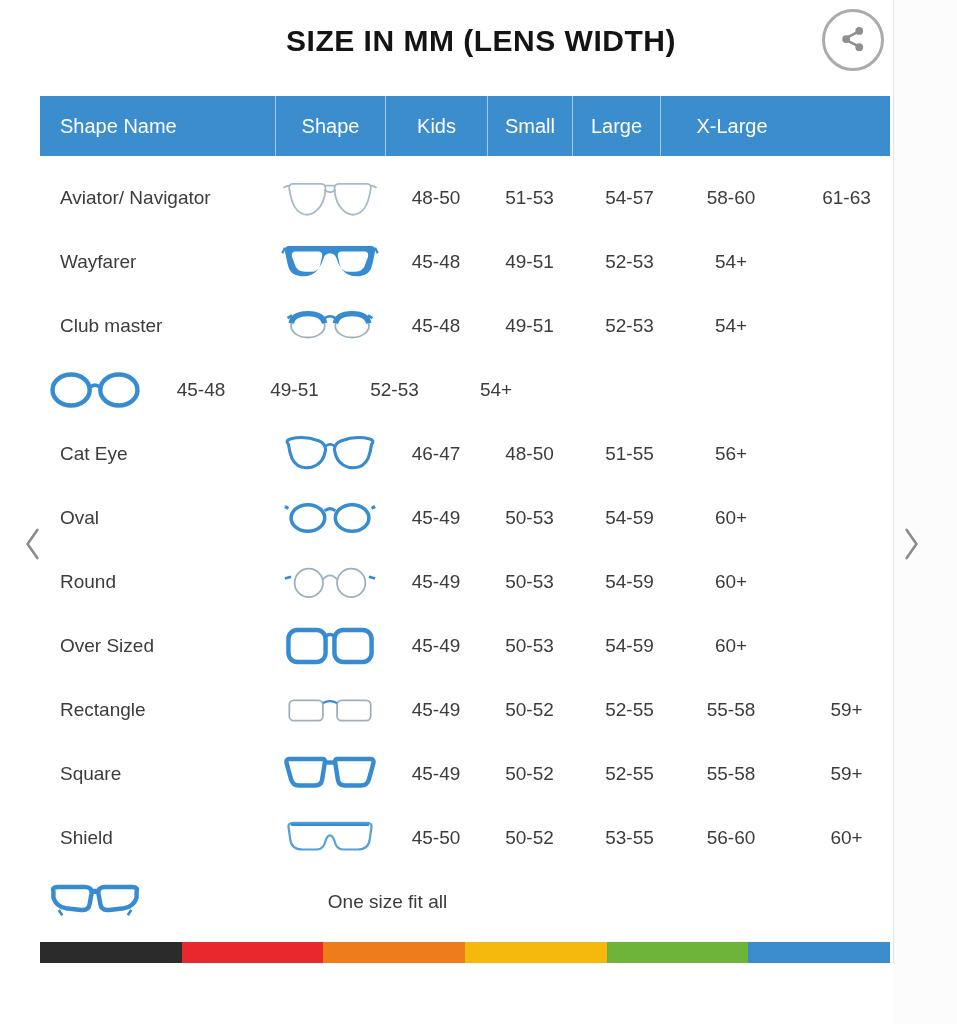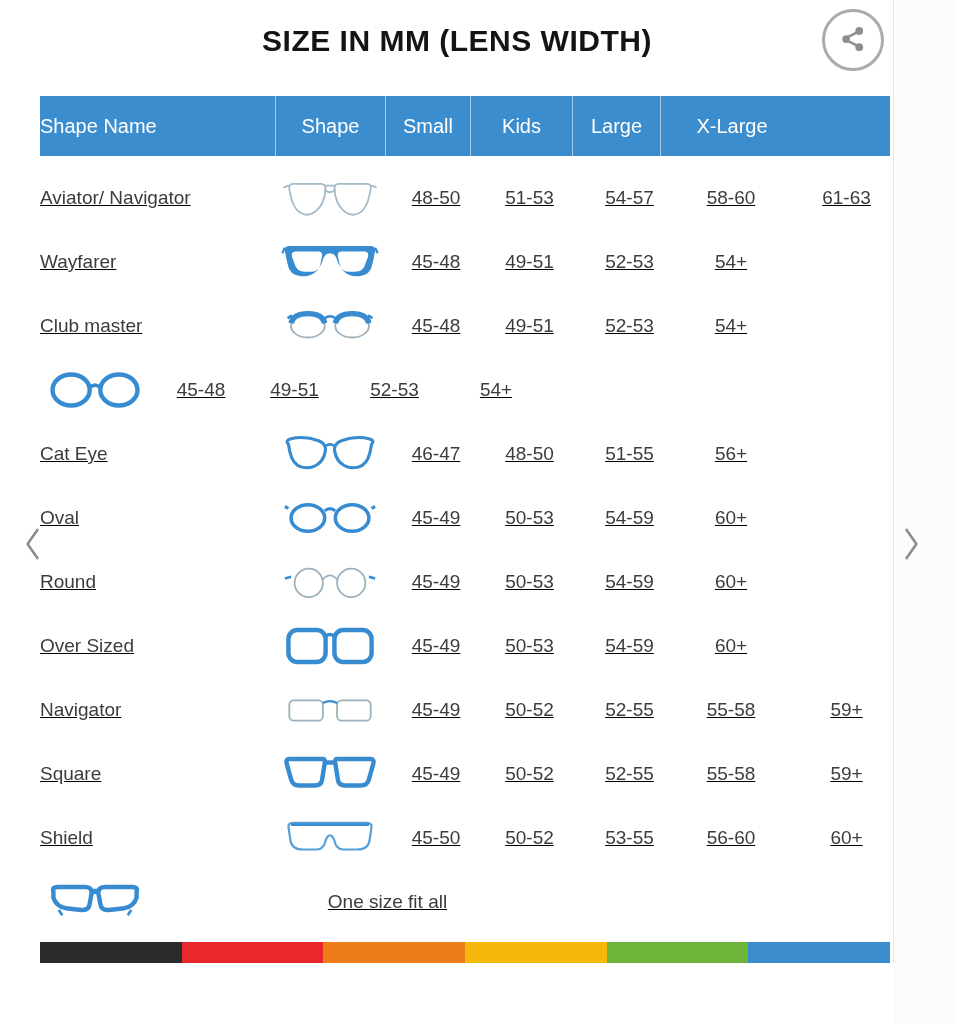--- a/index.html
+++ b/index.html
@@ -6,42 +6,42 @@
   body{
     width:957px;height:1024px;position:relative;background:#ffffff;
     font-family:"Liberation Sans", sans-serif;overflow:hidden;
   }
   .card{
     position:absolute;left:0;top:0;width:893px;height:963px;background:#fff;
     border-right:1px solid #e6e6e6;
   }
   .right-band{position:absolute;left:894px;top:0;width:63px;height:1024px;background:#fcfcfc;}
   .title{
-    position:absolute;left:32px;top:24px;width:850px;text-align:center;
+    position:absolute;left:56px;top:24px;width:850px;text-align:center;
     font-size:30px;font-weight:700;color:#141414;letter-spacing:.5px;margin:0;
   }
   .share-btn{
     position:absolute;left:822px;top:9px;width:62px;height:62px;border-radius:50%;
     background:#fff;border:3px solid #ababab;display:flex;align-items:center;justify-content:center;
     cursor:pointer;padding:0;box-sizing:border-box;
   }
   .table{position:absolute;left:40px;top:96px;width:850px;}
   .thead{display:flex;height:60px;}
   .th{
     display:flex;align-items:center;justify-content:center;color:#ffffff;
     font-size:20px;border-left:1px solid rgba(255,255,255,.55);box-sizing:border-box;
   }
   .th:first-child{border-left:none;}
   .tbody{padding-top:10px;}
-  .row{display:flex;height:64px;align-items:center;text-decoration:underline;}
+  .row{display:flex;height:64px;align-items:center;}
   .cell{
     display:flex;align-items:center;justify-content:center;
     font-size:19px;color:#3c3c3c;box-sizing:border-box;
   }
-  .c0{width:235px;justify-content:flex-start;}
+  .c0{width:235px;justify-content:flex-start;padding-left:20px;}
   .c1{width:110px;}
   .c2{width:102px;}
   .c3{width:85px;}
   .c4{width:115px;}
   .c5{width:88px;}
   .c6{width:115px;padding-left:28px;}
   .note-cell{width:505px;padding-right:30px;font-size:19px;color:#3c3c3c;
     display:flex;align-items:center;justify-content:center;box-sizing:border-box;}
   .shape-icon{display:flex;align-items:center;justify-content:center;width:100%;}
   .shape-icon svg{width:98px;height:46px;display:block;}
@@ -74,22 +74,22 @@
         </g>
         <path d="M7.5 10.7 L16 6.3 M7.5 13.3 L16 17.7" stroke="#8f8f8f" stroke-width="2.2" fill="none"></path>
       </svg>
     </span>
   </button>
 
   <div class="table">
     <div class="thead" style="background: rgb(59, 141, 206);">
         <div class="th c0">Shape Name</div>
         <div class="th c1">Shape</div>
+        <div class="th c2">Kids</div>
         <div class="th c3">Small</div>
-        <div class="th c2">Kids</div>
         <div class="th c5">Large</div>
         <div class="th c6">X-Large</div>
       </div>
     <div class="tbody">
         <div class="row">
           <div class="cell c0">Aviator/ Navigator</div>
           <div class="cell c1">
             <span class="shape-icon">
               <svg viewBox="0 0 110 52">
                 <g fill="none" stroke="#a4bac7" stroke-width="2" stroke-linecap="round">
@@ -238,21 +238,21 @@
               </svg>
             </span>
           </div>
           <div class="cell c2">45-49</div>
           <div class="cell c3">50-53</div>
           <div class="cell c4">54-59</div>
           <div class="cell c5">60+</div>
           <div class="cell c6"></div>
         </div>
         <div class="row">
-          <div class="cell c0">Navigator</div>
+          <div class="cell c0">Rectangle</div>
           <div class="cell c1">
             <span class="shape-icon">
               <svg viewBox="0 0 110 52">
                 <g fill="none" stroke="#9db0bc" stroke-width="2">
    <rect x="9" y="15" width="38" height="23" rx="5"></rect>
    <rect x="63" y="15" width="38" height="23" rx="5"></rect>
                 </g>
    <path d="M47 18 q8 -4 16 0" stroke="#378bd0" stroke-width="2.5" fill="none"></path>
               </svg>
             </span>

